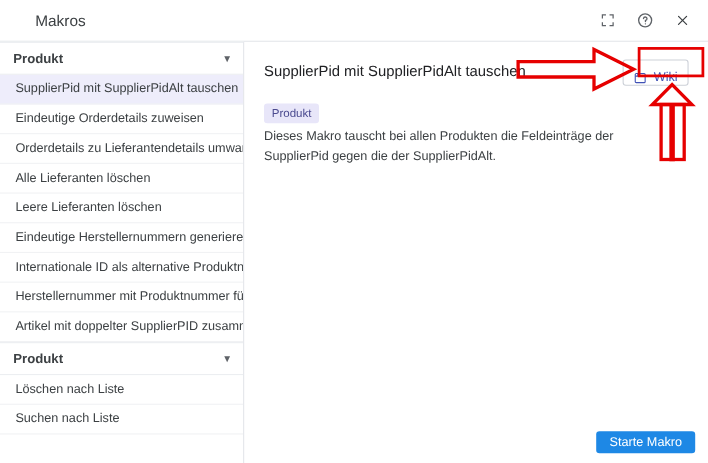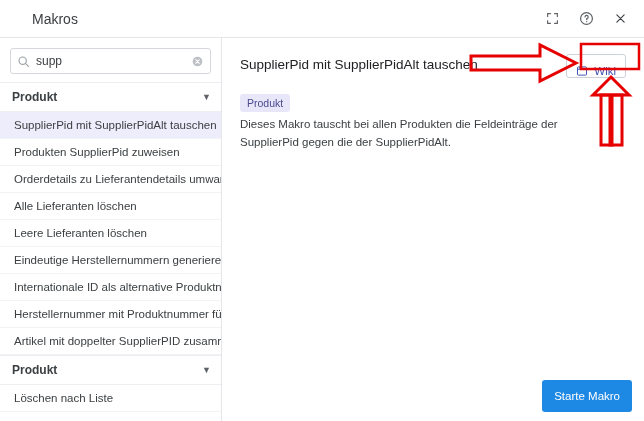--- a/index.html
+++ b/index.html
@@ -201,21 +201,21 @@
 
   
   .start-btn {
     position: absolute;
     right: 12px;
     bottom: 9px;
     background: #1e88e5;
     color: #fff;
     border: 0;
     border-radius: 3px;
-    height: 32px;
+    height: 20px;
     padding: 0 12px;
     font-size: 11.5px;
     font-family: "Liberation Sans", sans-serif;
     cursor: pointer;
   }
 
   
   .overlay {
     position: absolute;
     inset: 0;
@@ -244,49 +244,32 @@
       <svg width="13" height="13" viewBox="0 0 16 16" fill="none" stroke="#3c4043" stroke-width="1.4">
         <path d="M3.5 3.5 L12.5 12.5 M12.5 3.5 L3.5 12.5" stroke-linecap="round"></path>
       </svg>
     </div>
   </div>
 </div>
 
 <div class="content">
 
   <div class="left">
-    <div class="search-wrap">
-      <div class="search-box">
-        <span class="mag">
-          <svg width="13" height="13" viewBox="0 0 16 16" fill="none" stroke="#9aa0a6" stroke-width="1.4">
-            <circle cx="7" cy="7" r="4.5"></circle>
-            <path d="M10.4 10.4 L14 14" stroke-linecap="round"></path>
-          </svg>
-        </span>
-        <input type="text" value="supp" style="">
-        <span class="clear">
-          <svg width="11" height="11" viewBox="0 0 16 16">
-            <circle cx="8" cy="8" r="7" fill="#bdc1c6"></circle>
-            <path d="M5.4 5.4 L10.6 10.6 M10.6 5.4 L5.4 10.6" stroke="#fff" stroke-width="1.6" stroke-linecap="round"></path>
-          </svg>
-        </span>
-      </div>
-    </div>
 
     <div class="list">
 
       <div class="group-header">
         <span class="gh-label">Produkt</span>
         <span class="caret">▼</span>
       </div>
       <div class="list-item selected">
         <span>SupplierPid mit SupplierPidAlt tauschen</span>
       </div>
       <div class="list-item">
-        <span>Produkten SupplierPid zuweisen</span>
+        <span>Eindeutige Orderdetails zuweisen</span>
       </div>
       <div class="list-item">
         <span>Orderdetails zu Lieferantendetails umwandeln</span>
       </div>
       <div class="list-item">
         <span>Alle Lieferanten löschen</span>
       </div>
       <div class="list-item">
         <span>Leere Lieferanten löschen</span>
       </div>

